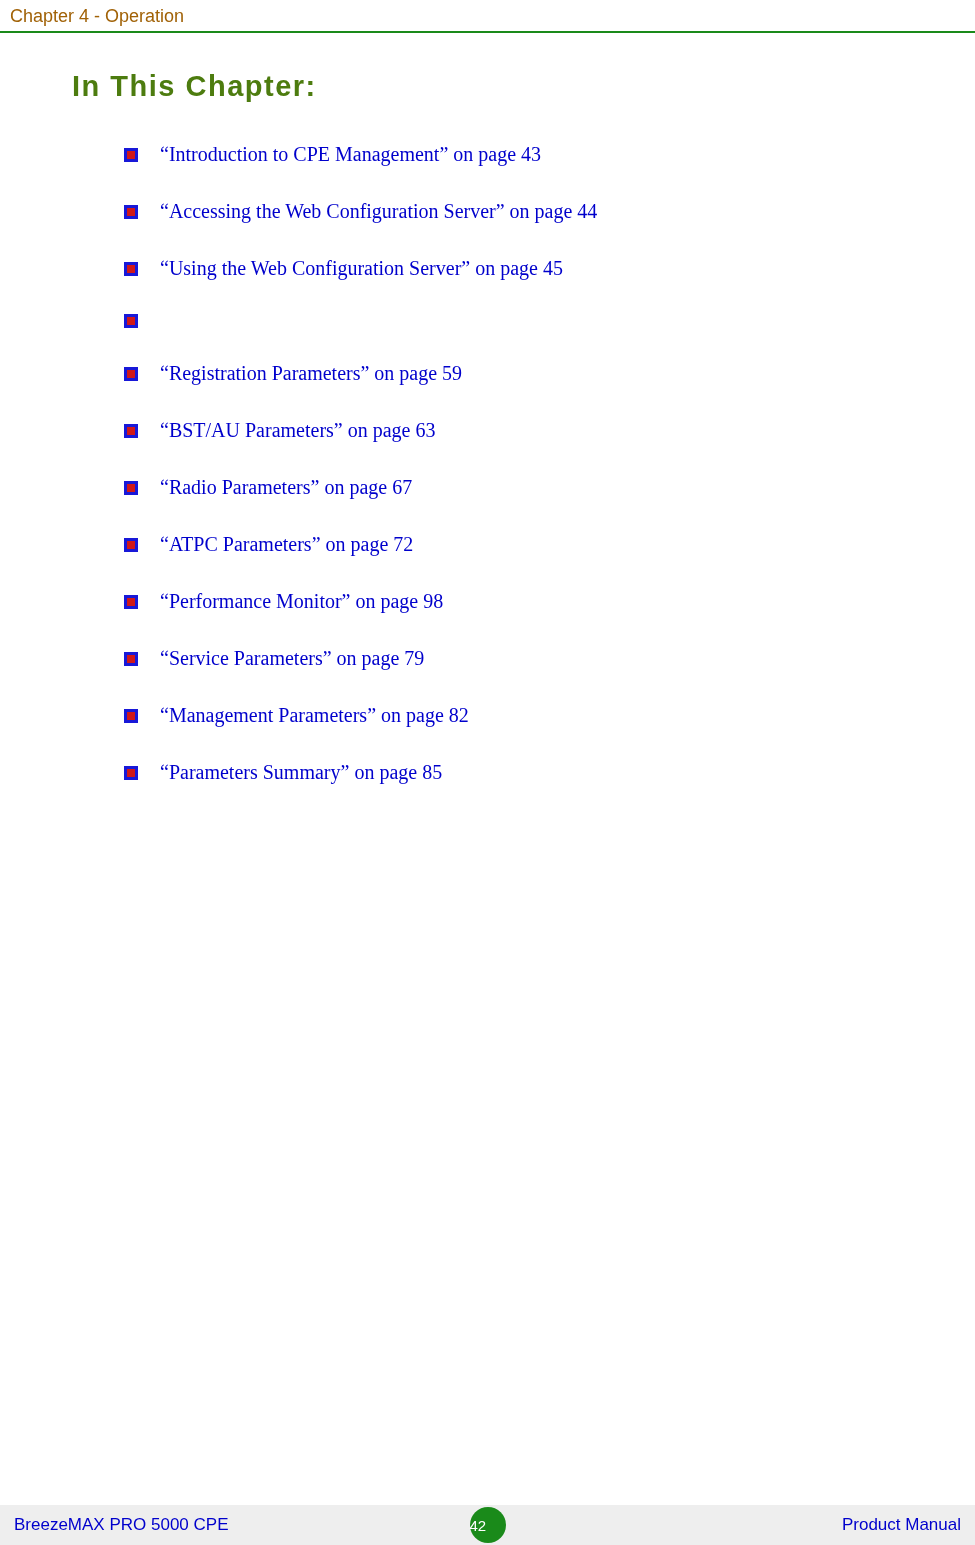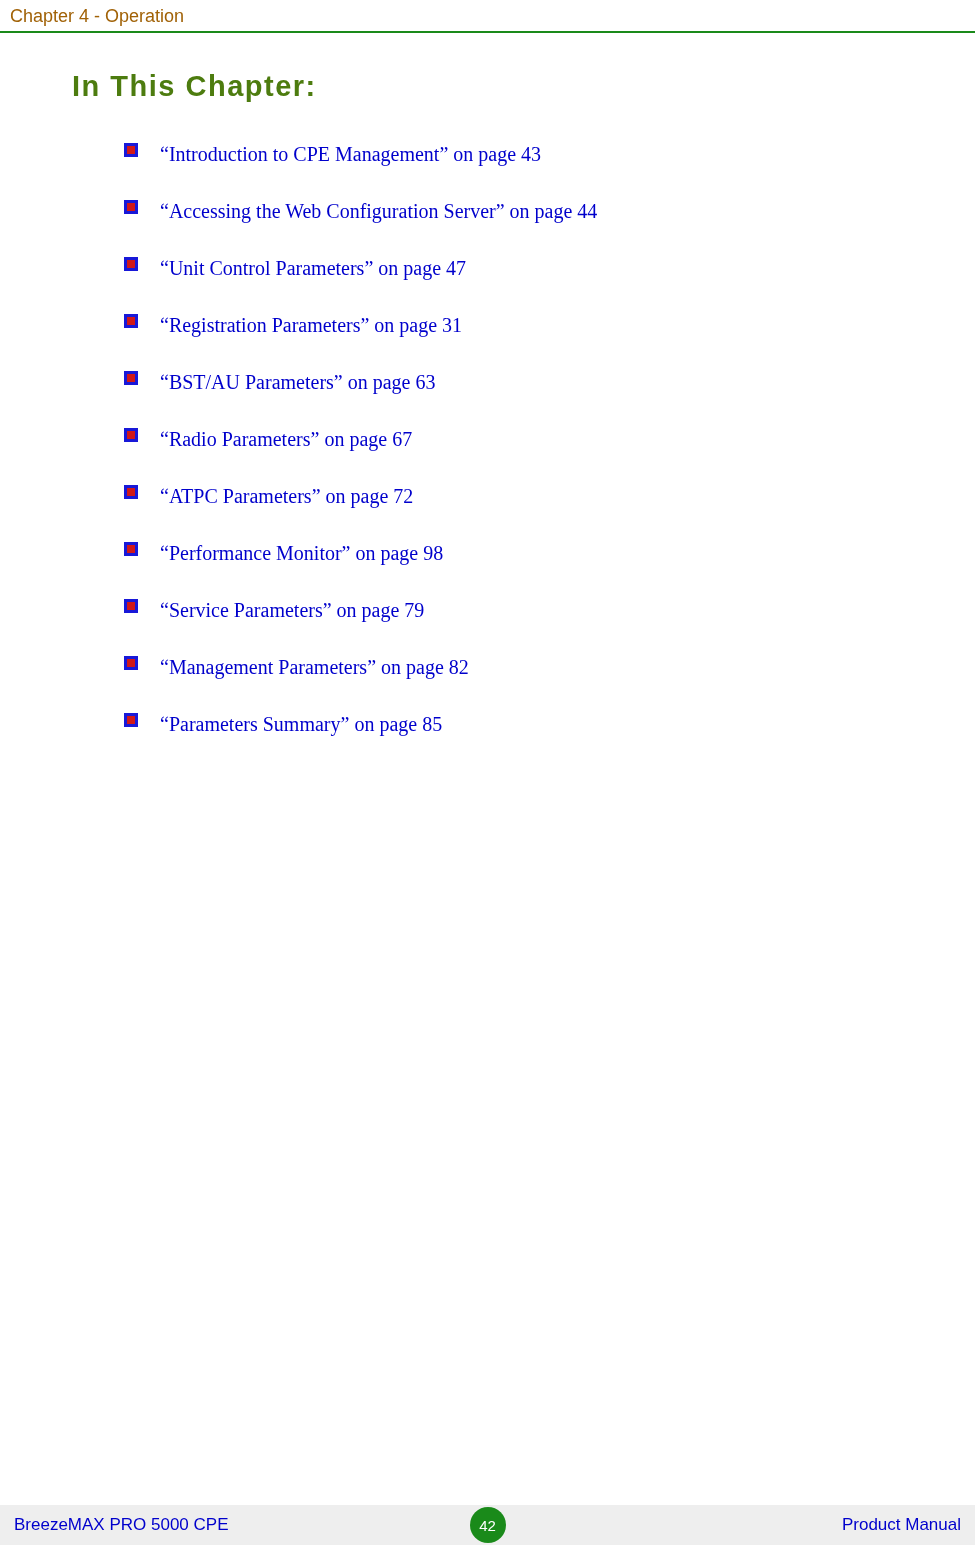--- a/index.html
+++ b/index.html
@@ -36,20 +36,21 @@
       color: #4d7c0f;
       letter-spacing: 1.5px;
       margin-bottom: 40px;
     }
     .toc-list {
       list-style: none;
       padding-left: 52px;
     }
     .toc-item {
       display: flex;
+      align-items: center;
       margin-bottom: 34px;
     }
     .bullet-icon {
       width: 14px;
       height: 14px;
       margin-right: 22px;
       flex-shrink: 0;
     }
     .bullet-icon svg { display: block; }
     .link-text {
@@ -77,21 +78,20 @@
     .footer-center {
       position: absolute;
       left: 50%;
       transform: translateX(-50%);
       width: 36px;
       height: 36px;
       background: #1a8a1a;
       border-radius: 50%;
       display: flex;
       align-items: center;
-      justify-content: center;
     }
     .page-number {
       font-family: Arial, Helvetica, sans-serif;
       font-size: 15px;
       color: #ffffff;
     }
   </style>
 </head>
 <body>
 
@@ -120,30 +120,38 @@
       </span>
       <a class="link-text">“Accessing the Web Configuration Server” on page 44</a>
     </li>
     <li class="toc-item">
       <span class="bullet-icon">
         <svg width="14" height="14">
             <rect x="0" y="0" width="14" height="14" fill="#1818d8"></rect>
             <rect x="3" y="3" width="8" height="8" fill="#d01818"></rect>
           </svg>
       </span>
-      <a class="link-text">“Unit Control Parameters” on page 47</a>
-    </li>
-    <li class="toc-item">
-      <span class="bullet-icon">
-        <svg width="14" height="14">
-            <rect x="0" y="0" width="14" height="14" fill="#1818d8"></rect>
-            <rect x="3" y="3" width="8" height="8" fill="#d01818"></rect>
-          </svg>
-      </span>
-      <a class="link-text">“Registration Parameters” on page 31</a>
+      <a class="link-text">“Using the Web Configuration Server” on page 45</a>
+    </li>
+    <li class="toc-item">
+      <span class="bullet-icon">
+        <svg width="14" height="14">
+            <rect x="0" y="0" width="14" height="14" fill="#1818d8"></rect>
+            <rect x="3" y="3" width="8" height="8" fill="#d01818"></rect>
+          </svg>
+      </span>
+    </li>
+    <li class="toc-item">
+      <span class="bullet-icon">
+        <svg width="14" height="14">
+            <rect x="0" y="0" width="14" height="14" fill="#1818d8"></rect>
+            <rect x="3" y="3" width="8" height="8" fill="#d01818"></rect>
+          </svg>
+      </span>
+      <a class="link-text">“Registration Parameters” on page 59</a>
     </li>
     <li class="toc-item">
       <span class="bullet-icon">
         <svg width="14" height="14">
             <rect x="0" y="0" width="14" height="14" fill="#1818d8"></rect>
             <rect x="3" y="3" width="8" height="8" fill="#d01818"></rect>
           </svg>
       </span>
       <a class="link-text">“BST/AU Parameters” on page 63</a>
     </li>

